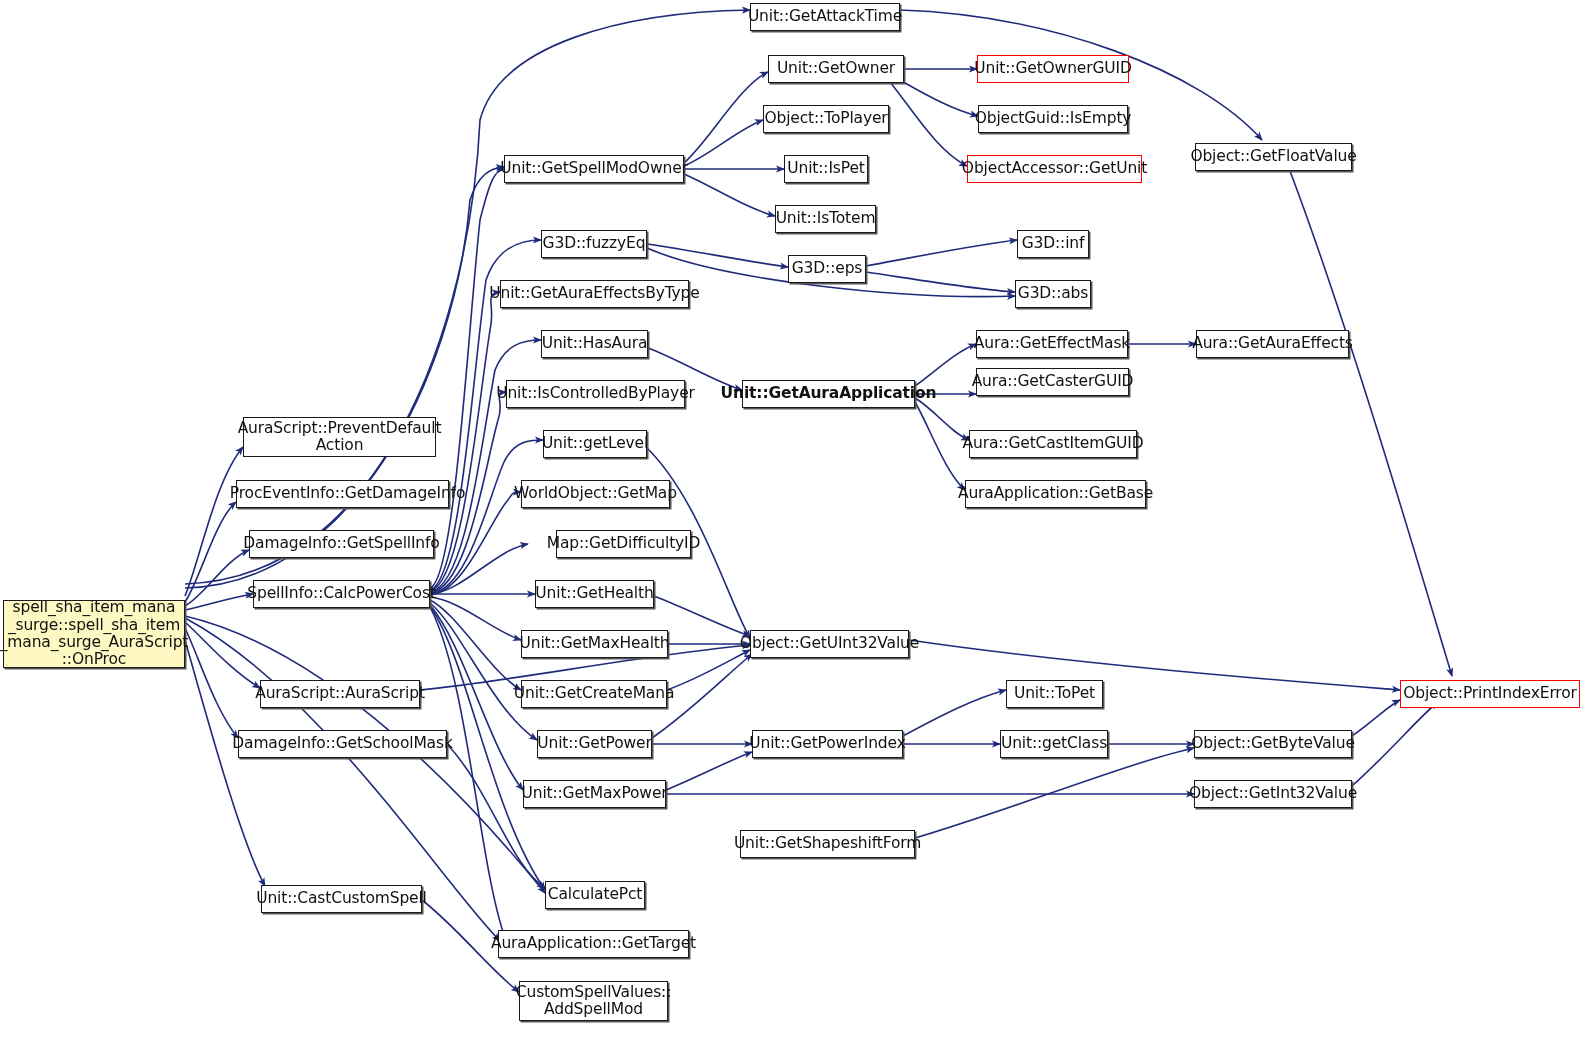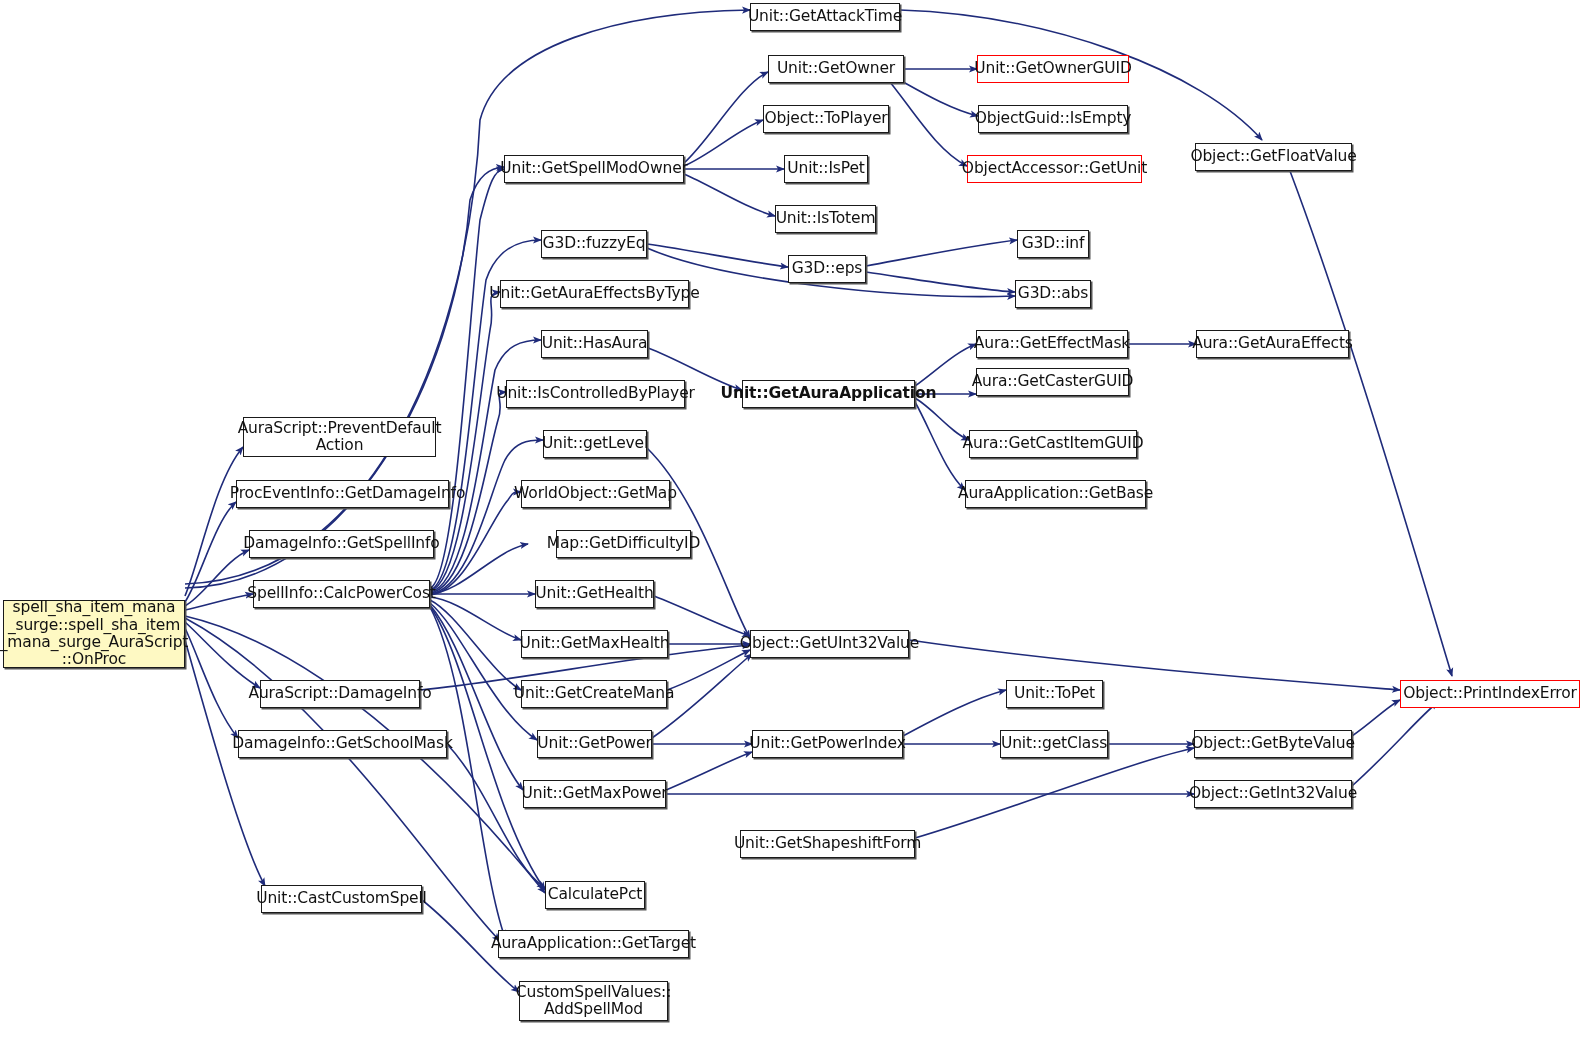--- a/index.html
+++ b/index.html
@@ -133,21 +133,21 @@
   <div id="nodes">
       <div class="node root" style="left: 3px; top: 580px; width: 182px; height: 68px;">spell_sha_item_mana
 _surge::spell_sha_item
 _mana_surge_AuraScript
 ::OnProc</div>
       <div class="node flat" style="left: 243px; top: 417px; width: 193px; height: 40px;">AuraScript::PreventDefault
 Action</div>
       <div class="node" style="left: 236px; top: 480px; width: 213px; height: 28px; padding-left: 13px;">ProcEventInfo::GetDamageInfo</div>
       <div class="node" style="left: 249px; top: 530px; width: 185px; height: 28px;">DamageInfo::GetSpellInfo</div>
       <div class="node" style="left: 253px; top: 580px; width: 177px; height: 28px;">SpellInfo::CalcPowerCost</div>
-      <div class="node" style="left: 260px; top: 680px; width: 160px; height: 28px;">AuraScript::DamageInfo</div>
+      <div class="node" style="left: 260px; top: 680px; width: 160px; height: 28px;">AuraScript::AuraScript</div>
       <div class="node" style="left: 238px; top: 730px; width: 209px; height: 28px;">DamageInfo::GetSchoolMask</div>
       <div class="node" style="left: 261px; top: 885px; width: 161px; height: 28px;">Unit::CastCustomSpell</div>
       <div class="node" style="left: 504px; top: 155px; width: 180px; height: 28px;">Unit::GetSpellModOwner</div>
       <div class="node" style="left: 541px; top: 230px; width: 106px; height: 28px;">G3D::fuzzyEq</div>
       <div class="node" style="left: 500px; top: 280px; width: 189px; height: 28px;">Unit::GetAuraEffectsByType</div>
       <div class="node" style="left: 541px; top: 330px; width: 107px; height: 28px;">Unit::HasAura</div>
       <div class="node" style="left: 506px; top: 380px; width: 179px; height: 28px;">Unit::IsControlledByPlayer</div>
       <div class="node" style="left: 543px; top: 430px; width: 104px; height: 28px;">Unit::getLevel</div>
       <div class="node" style="left: 521px; top: 480px; width: 149px; height: 28px;">WorldObject::GetMap</div>
       <div class="node" style="left: 508px; top: 530px; width: 135px; height: 28px; margin-left: 48px;">Map::GetDifficultyID</div>

